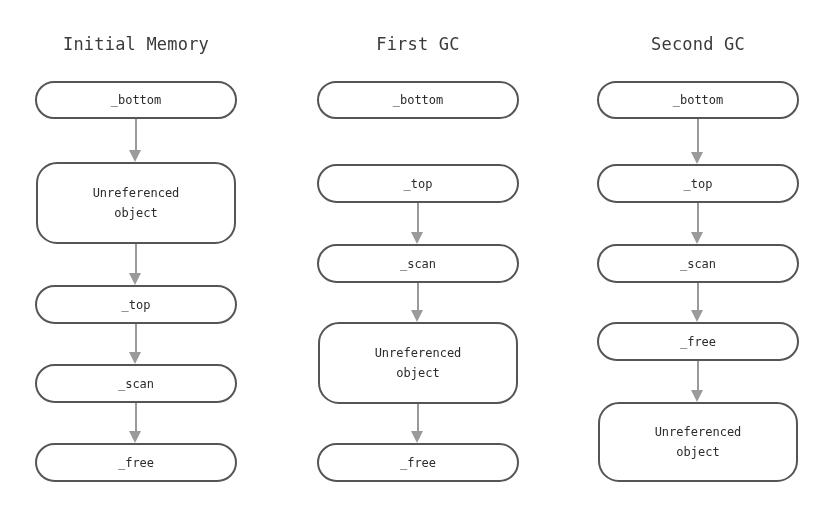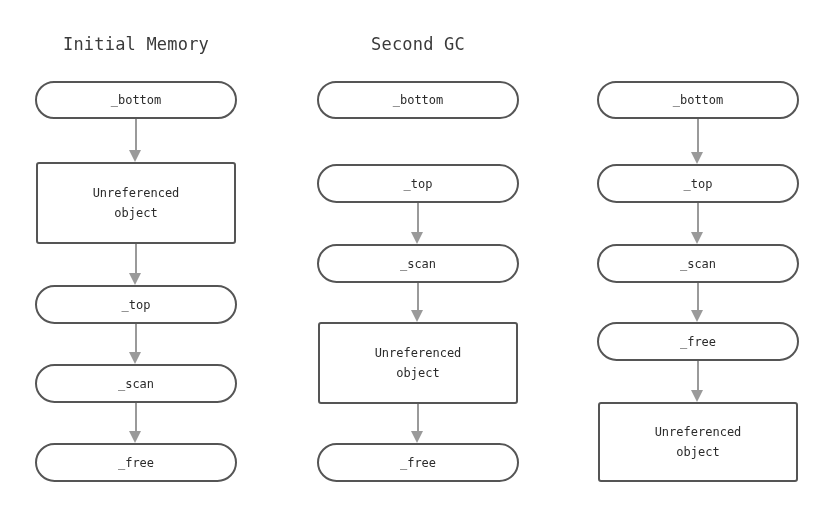--- a/index.html
+++ b/index.html
@@ -49,21 +49,21 @@
     font-family: "DejaVu Sans Mono", "Liberation Mono", monospace;
     font-size: 12px;
     color: #2b2b2b;
     line-height: 20px;
     white-space: pre-line;
   }
   .node.pill {
     border-radius: 999px;
   }
   .node.rect {
-    border-radius: 3px;
+    border-radius: 21px;
   }
   .edge {
     position: absolute;
     width: 13px;
   }
   .edge .shaft {
     position: absolute;
     left: 5.5px;
     top: 0;
     width: 2px;
@@ -103,40 +103,43 @@
       <div class="shaft" style="height: 29px; background: rgb(154, 154, 154);"></div>
       <div class="head" style="border-top-color: rgb(154, 154, 154);"></div>
     </div>
     <div class="node pill" style="left: 35px; top: 81px; width: 202px; height: 38px; border-color: rgb(85, 85, 85); color: rgb(43, 43, 43); background: rgb(255, 255, 255);">_bottom</div>
     <div class="node rect" style="left: 36px; top: 162px; width: 200px; height: 82px; border-color: rgb(85, 85, 85); color: rgb(43, 43, 43); background: rgb(255, 255, 255);">Unreferenced
 object</div>
     <div class="node pill" style="left: 35px; top: 285px; width: 202px; height: 39px; border-color: rgb(85, 85, 85); color: rgb(43, 43, 43); background: rgb(255, 255, 255);">_top</div>
     <div class="node pill" style="left: 35px; top: 364px; width: 202px; height: 39px; border-color: rgb(85, 85, 85); color: rgb(43, 43, 43); background: rgb(255, 255, 255);">_scan</div>
     <div class="node pill" style="left: 35px; top: 443px; width: 202px; height: 39px; border-color: rgb(85, 85, 85); color: rgb(43, 43, 43); background: rgb(255, 255, 255);">_free</div>
     <div class="column" style="left: 298px;">
-      <div class="col-title" style="color: rgb(58, 58, 58);">Second GC</div>
+      <div class="col-title" style="color: rgb(58, 58, 58);">First GC</div>
     </div>
     <div class="edge" style="left: 411px; top: 203px; height: 41px;">
       <div class="shaft" style="height: 30px; background: rgb(154, 154, 154);"></div>
       <div class="head" style="border-top-color: rgb(154, 154, 154);"></div>
     </div>
     <div class="edge" style="left: 411px; top: 283px; height: 39px;">
       <div class="shaft" style="height: 28px; background: rgb(154, 154, 154);"></div>
       <div class="head" style="border-top-color: rgb(154, 154, 154);"></div>
     </div>
     <div class="edge" style="left: 411px; top: 404px; height: 39px;">
       <div class="shaft" style="height: 28px; background: rgb(154, 154, 154);"></div>
       <div class="head" style="border-top-color: rgb(154, 154, 154);"></div>
     </div>
     <div class="node pill" style="left: 317px; top: 81px; width: 202px; height: 38px; border-color: rgb(85, 85, 85); color: rgb(43, 43, 43); background: rgb(255, 255, 255);">_bottom</div>
     <div class="node pill" style="left: 317px; top: 164px; width: 202px; height: 39px; border-color: rgb(85, 85, 85); color: rgb(43, 43, 43); background: rgb(255, 255, 255);">_top</div>
     <div class="node pill" style="left: 317px; top: 244px; width: 202px; height: 39px; border-color: rgb(85, 85, 85); color: rgb(43, 43, 43); background: rgb(255, 255, 255);">_scan</div>
     <div class="node rect" style="left: 318px; top: 322px; width: 200px; height: 82px; border-color: rgb(85, 85, 85); color: rgb(43, 43, 43); background: rgb(255, 255, 255);">Unreferenced
 object</div>
     <div class="node pill" style="left: 317px; top: 443px; width: 202px; height: 39px; border-color: rgb(85, 85, 85); color: rgb(43, 43, 43); background: rgb(255, 255, 255);">_free</div>
+    <div class="column" style="left: 578px;">
+      <div class="col-title" style="color: rgb(58, 58, 58);">Second GC</div>
+    </div>
     <div class="edge" style="left: 691px; top: 119px; height: 45px;">
       <div class="shaft" style="height: 34px; background: rgb(154, 154, 154);"></div>
       <div class="head" style="border-top-color: rgb(154, 154, 154);"></div>
     </div>
     <div class="edge" style="left: 691px; top: 203px; height: 41px;">
       <div class="shaft" style="height: 30px; background: rgb(154, 154, 154);"></div>
       <div class="head" style="border-top-color: rgb(154, 154, 154);"></div>
     </div>
     <div class="edge" style="left: 691px; top: 283px; height: 39px;">
       <div class="shaft" style="height: 28px; background: rgb(154, 154, 154);"></div>

